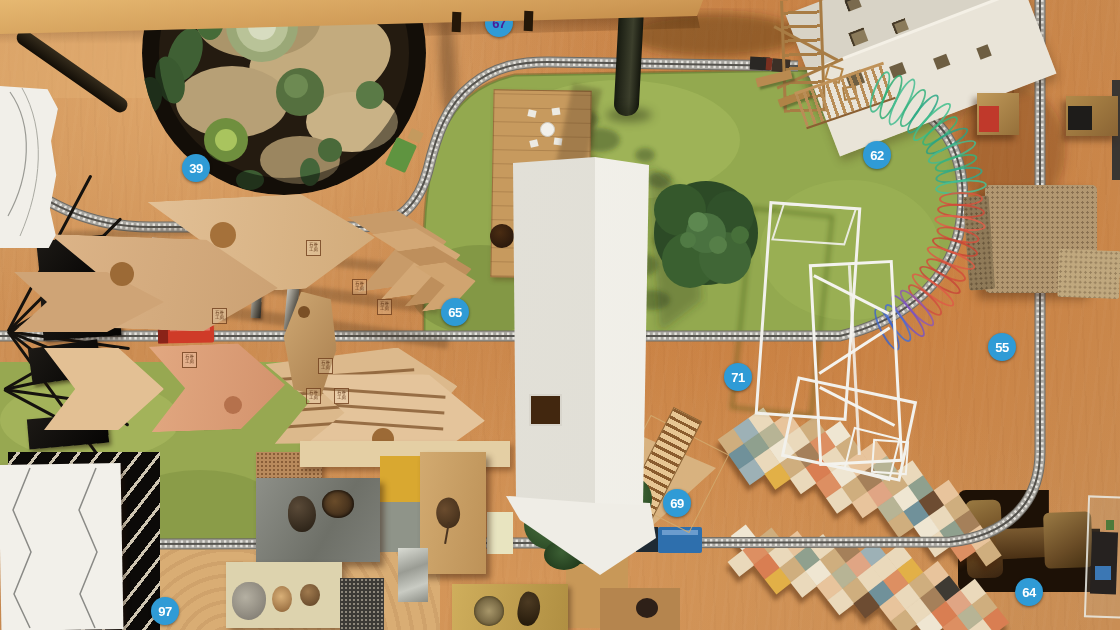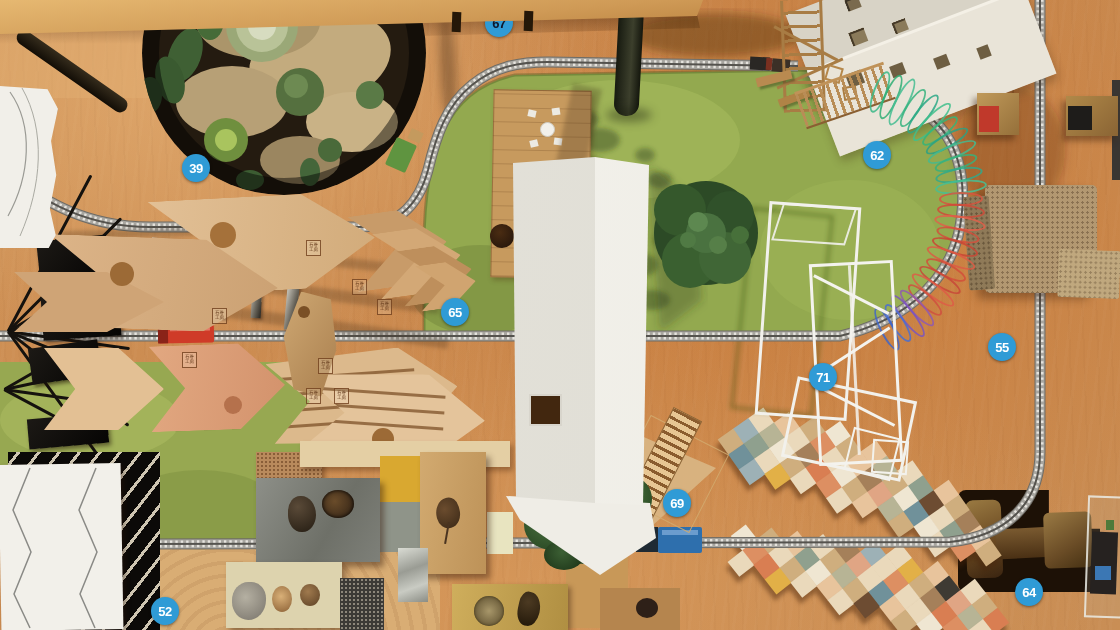--- a/index.html
+++ b/index.html
@@ -534,26 +534,26 @@
        background:repeating-linear-gradient(128deg,#0c0a08 0 7px,#cfc6b2 7px 10px,#0c0a08 10px 16px);"></div>
   <div class="abs" style="left:0;top:464px;width:122px;height:166px;z-index:12;background:#f2f0ea;transform:rotate(-1deg);box-shadow:3px 2px 5px rgba(40,20,8,.4);"></div>
   <svg class="abs" style="left:0;top:464px;z-index:13;" width="122" height="166" viewBox="0 0 122 166">
     <path d="M30,4 L13,46 L31,88 L14,130 L30,164" fill="none" stroke="#8a8a86" stroke-width="1.5"></path>
     <path d="M96,4 L79,46 L97,88 L80,130 L95,164" fill="none" stroke="#8a8a86" stroke-width="1.5"></path>
   </svg>
 
   <div class="abs" style="left:1112px;top:80px;width:8px;height:100px;z-index:3;background:#3a3632;"></div>
 
   <div id="markers" class="abs" style="left:0;top:0;width:0;height:0;">
-      <div class="abs marker" style="left: 151px; top: 597px; background: rgb(47, 155, 214); color: rgb(255, 255, 255);">52</div>
+      <div class="abs marker" style="left: 151px; top: 597px; background: rgb(47, 155, 214); color: rgb(255, 255, 255);">97</div>
       <div class="abs marker" style="left: 441px; top: 298px; background: rgb(47, 155, 214); color: rgb(255, 255, 255);">65</div>
       <div class="abs marker" style="left: 182px; top: 154px; background: rgb(47, 155, 214); color: rgb(255, 255, 255);">39</div>
-      <div class="abs marker" style="left: 485px; top: 9px; background: rgb(47, 155, 214); color: #0f172a;">67</div>
+      <div class="abs marker" style="left: 485px; top: 9px; background: rgb(47, 155, 214); color: #4c1d95;">67</div>
       <div class="abs marker" style="left: 663px; top: 489px; background: rgb(47, 155, 214); color: rgb(255, 255, 255);">69</div>
-      <div class="abs marker" style="left: 809px; top: 363px; background: rgb(47, 155, 214); color: rgb(255, 255, 255);">71</div>
+      <div class="abs marker" style="left: 724px; top: 363px; background: rgb(47, 155, 214); color: rgb(255, 255, 255);">71</div>
       <div class="abs marker" style="left: 863px; top: 141px; background: rgb(47, 155, 214); color: rgb(255, 255, 255);">62</div>
       <div class="abs marker" style="left: 988px; top: 333px; background: rgb(47, 155, 214); color: rgb(255, 255, 255);">55</div>
       <div class="abs marker" style="left: 1015px; top: 578px; background: rgb(47, 155, 214); color: rgb(255, 255, 255);">64</div>
     </div>
   <div id="stamps" class="abs" style="left:0;top:0;width:0;height:0;">
       <div class="abs stamp" style="left: 306px; top: 240px;">
         <span>石巻</span>
         <span>工房</span>
       </div>
       <div class="abs stamp" style="left: 352px; top: 279px;">

